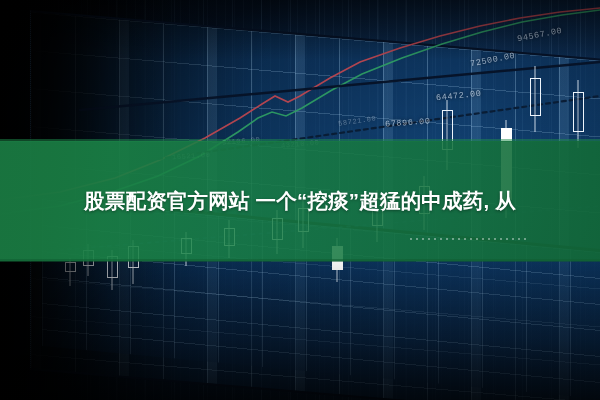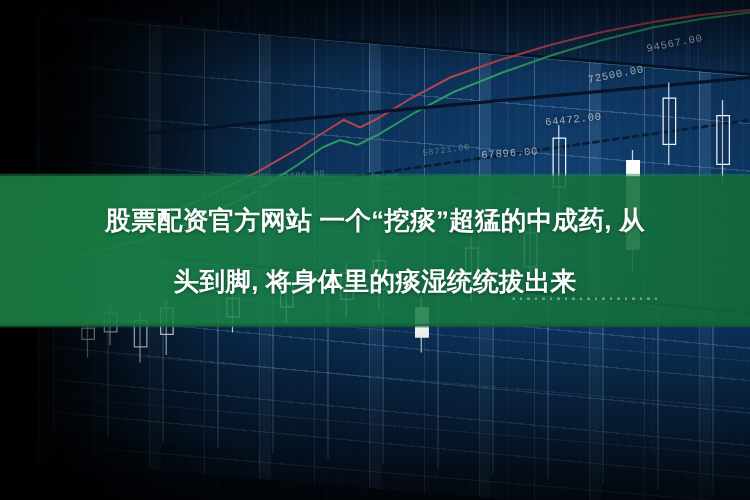--- a/index.html
+++ b/index.html
@@ -287,17 +287,16 @@
   <div class="vignette-t"></div>
   <div class="vignette-l"></div>
   <div class="vignette-b"></div>
 
   <div class="green-edge-top"></div>
   <div class="green-band"></div>
   <div class="green-edge-bot"></div>
 
   <div class="headline">
     <div class="line">股票配资官方网站 一个“挖痰”超猛的中成药, 从</div>
-    <div class="line">头到脚, 将身体里的痰湿统统拔出来</div>
   </div>
   <div class="leader"></div>
 
 </div>
 
 </body></html>

